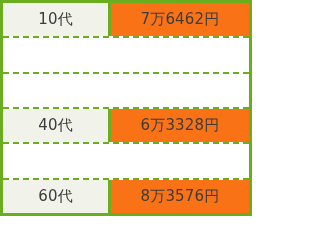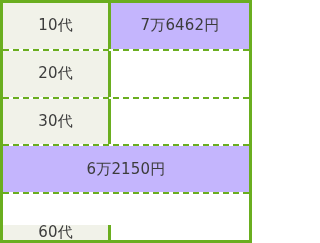--- a/index.html
+++ b/index.html
@@ -9,38 +9,37 @@
   }
   body {
     width: 252px;
     height: 243px;
     font-family: "DejaVu Sans", "Liberation Sans", sans-serif;
     overflow: hidden;
   }
 
   #age-cost-table {
     width: 252px;
-    height: 243px;
+    height: 216px;
     box-sizing: border-box;
     border: 3px solid var(--accent, #6aae1f);
     background: #ffffff;
     display: flex;
     flex-direction: column;
   }
 
   .table-row {
     flex: 1 1 0;
     display: flex;
     flex-direction: row;
     min-height: 0;
     border-bottom: 2px dashed var(--accent, #6aae1f);
   }
   .table-row:last-child {
     border-bottom: none;
-    align-items: flex-end;
   }
 
   .cell {
     display: flex;
     align-items: center;
     justify-content: center;
     min-width: 0;
     font-size: 15px;
     color: #3c3c3c;
     letter-spacing: 0.2px;
@@ -50,43 +49,45 @@
 
   .cell-label {
     width: 105px;
     flex: 0 0 105px;
     background: #f1f2e9;
     border-right: 3px solid var(--accent, #6aae1f);
   }
 
   .cell-value {
     flex: 1 1 auto;
-    background: #c4b5fd;
+    background: #f97316;
   }
 </style>
 </head>
 <body>
 
 <div id="age-cost-table">
 
   <div class="table-row">
     <div class="cell cell-label">10代</div>
     <div class="cell cell-value">7万6462円</div>
   </div>
 
   <div class="table-row">
-    <div class="cell cell-label">20代</div>
   </div>
 
   <div class="table-row">
-    <div class="cell cell-label">30代</div>
   </div>
 
+  <div class="table-row">
+    <div class="cell cell-label">40代</div>
+    <div class="cell cell-value">6万3328円</div>
+  </div>
 
   <div class="table-row">
-    <div class="cell cell-value">6万2150円</div>
   </div>
 
   <div class="table-row">
     <div class="cell cell-label">60代</div>
+    <div class="cell cell-value">8万3576円</div>
   </div>
 
 </div>
 
 </body></html>

